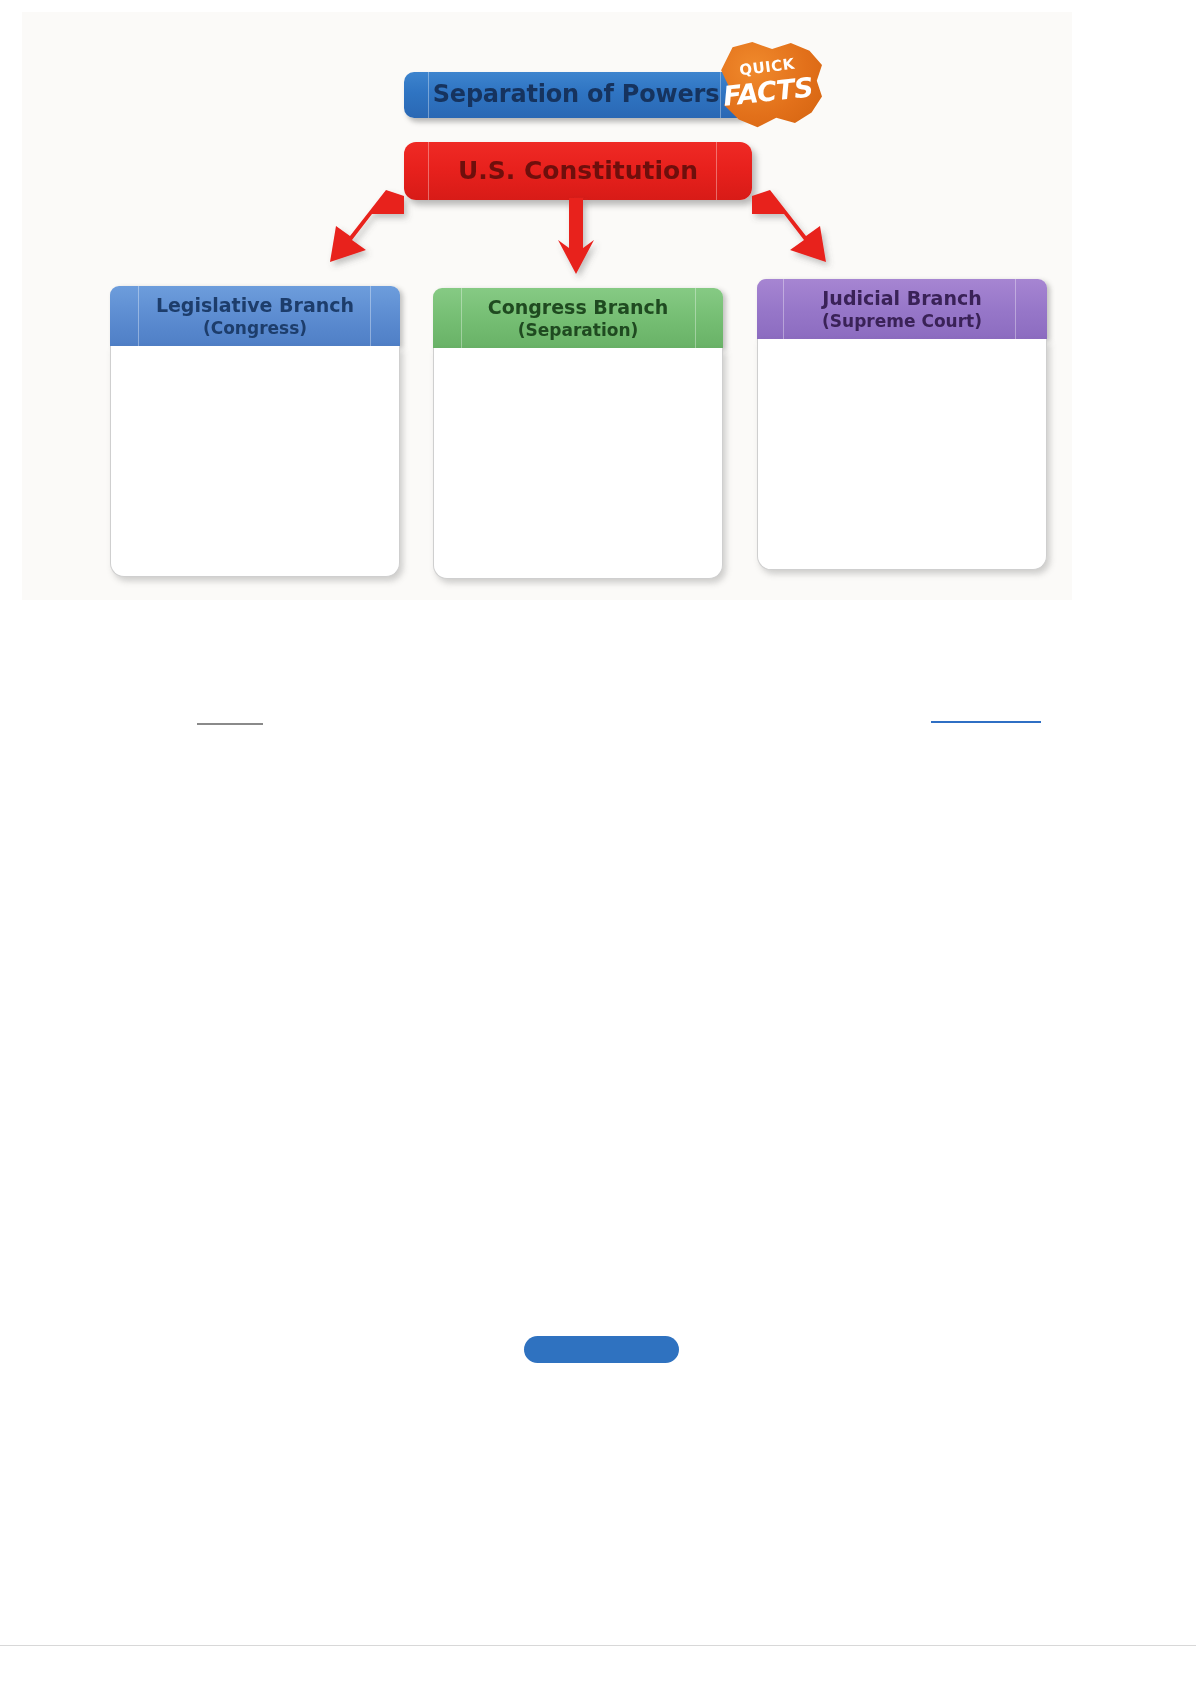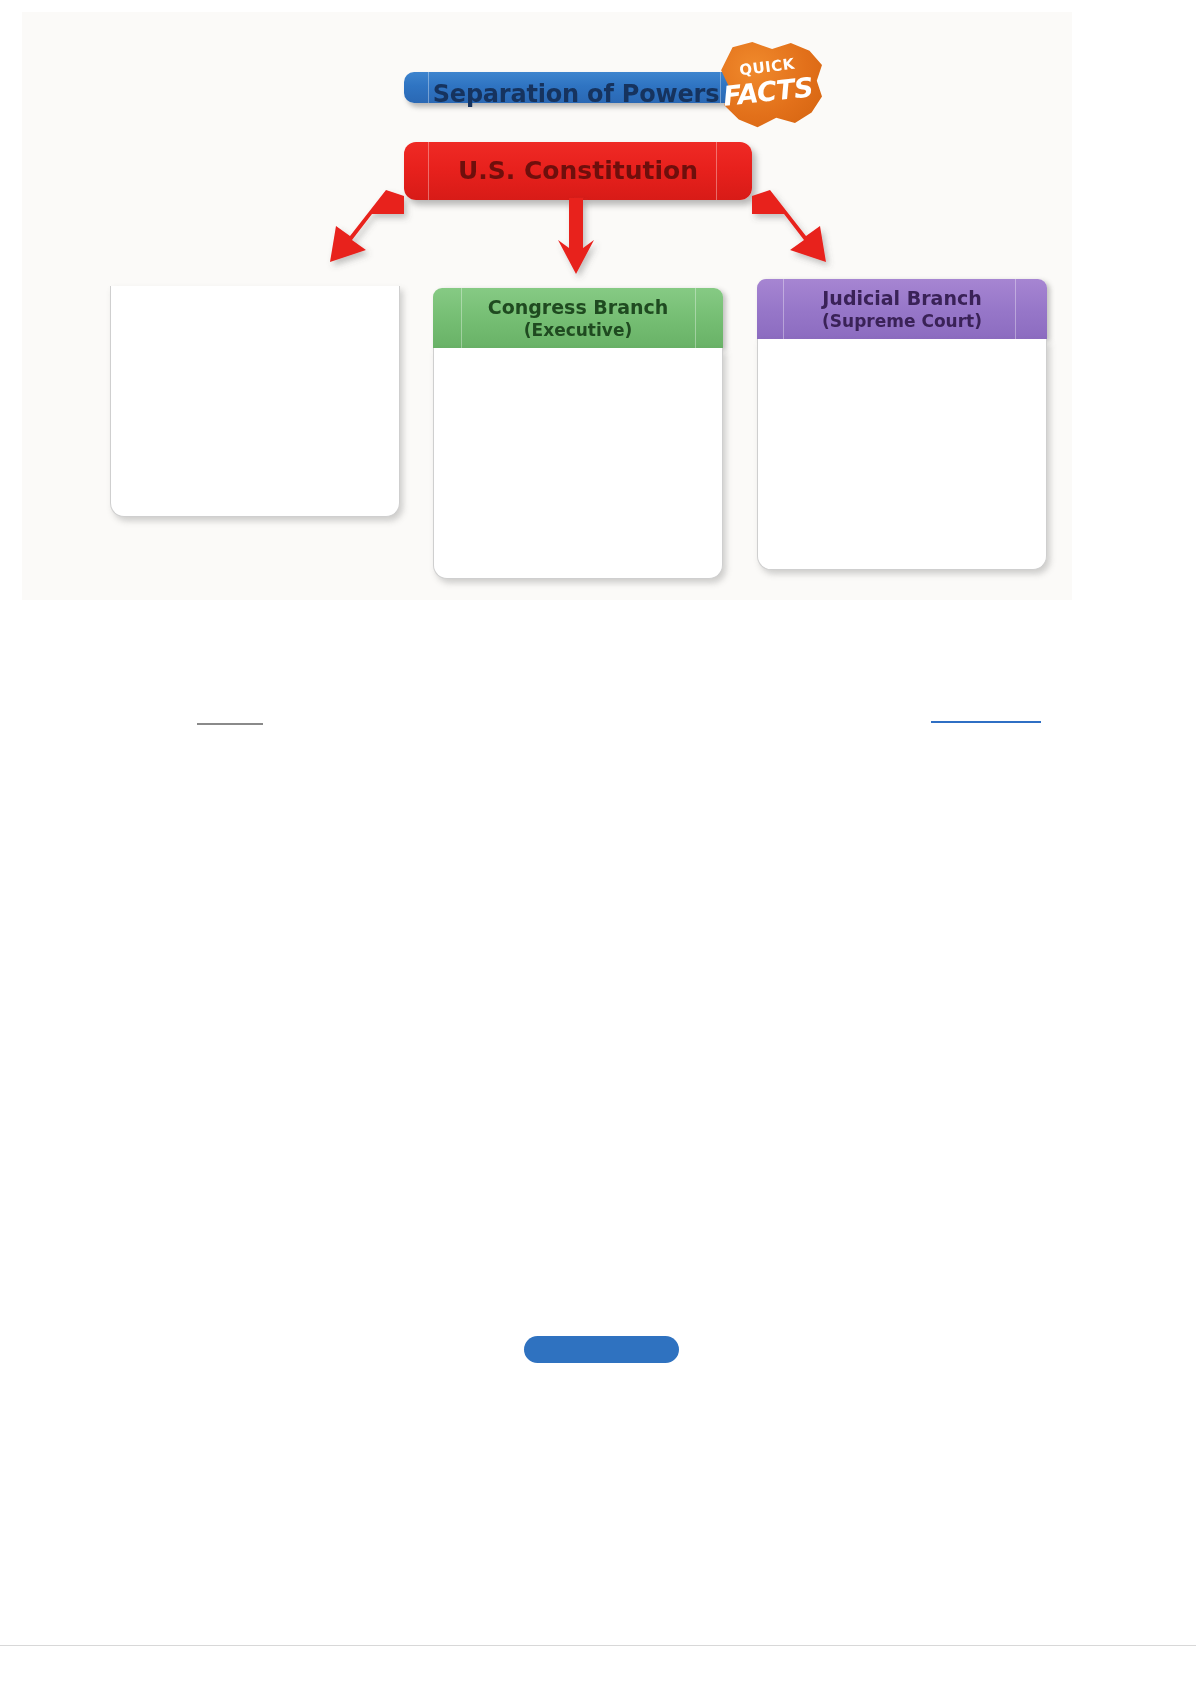--- a/index.html
+++ b/index.html
@@ -32,21 +32,21 @@
     height: 588px;
     background: #fbfaf8;
   }
 
   
   .title-bar {
     position: absolute;
     left: 404px;
     top: 72px;
     width: 344px;
-    height: 31px;
+    height: 46px;
     border-radius: 10px;
     background: linear-gradient(180deg,#3d84ce 0%, #2f74c2 45%, #2a68b4 100%);
     box-shadow: 3px 4px 5px rgba(60,60,60,0.35);
   }
   .title-bar .title-text {
     position: absolute;
     left: 0; right: 0;
     top: 8px;
     text-align: center;
     font-size: 24px;
@@ -282,29 +282,35 @@
                L 790 250
                L 826 262
                L 820 226
                L 806 236
                L 770 190
                Z"></path>
     </g>
   </svg>
 
   <div class="branch legislative">
+    <div class="head">
+      <div class="scanline" style="left:28px;"></div>
+      <div class="scanline" style="left:260px;"></div>
+      <div class="h1">Legislative Branch</div>
+      <div class="h2">(Congress)</div>
+    </div>
     <div class="body"></div>
   </div>
 
   <div class="branch executive">
     <div class="head">
       <div class="scanline" style="left:28px;"></div>
       <div class="scanline" style="left:262px;"></div>
       <div class="h1">Congress Branch</div>
-      <div class="h2">(Executive)</div>
+      <div class="h2">(Separation)</div>
     </div>
     <div class="body"></div>
   </div>
 
   <div class="branch judicial">
     <div class="head">
       <div class="scanline" style="left:26px;"></div>
       <div class="scanline" style="left:258px;"></div>
       <div class="h1">Judicial Branch</div>
       <div class="h2">(Supreme Court)</div>

